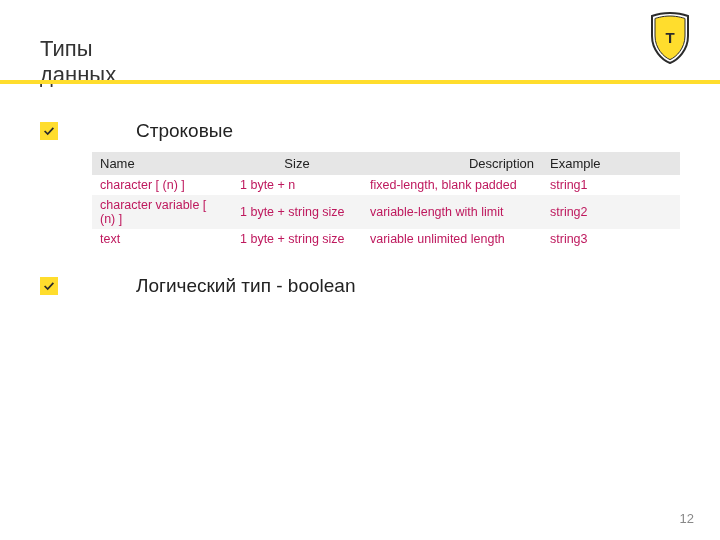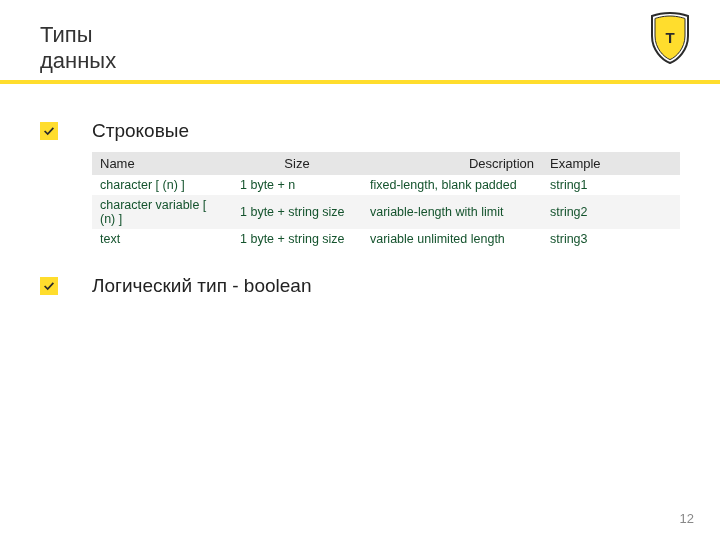--- a/index.html
+++ b/index.html
@@ -1,30 +1,30 @@
 <!DOCTYPE html>
 <html><head>
 <meta charset="utf-8">
 <style>
   * { box-sizing: border-box; margin: 0; padding: 0; }
   html, body { width: 720px; height: 540px; font-family: Arial, Helvetica, sans-serif; background: #fff; color: #222; }
   .slide { position: relative; width: 720px; height: 540px; }
-  .header { padding: 22px 0 0 40px; }
+  .header { padding: 36px 0 0 40px; }
   .title { font-size: 22px; line-height: 1.2; font-weight: 400; color: #333; }
   .logo { position: absolute; top: 10px; right: 22px; width: 56px; height: 56px; }
   .divider { position: absolute; left: 0; right: 0; top: 80px; height: 4px; background: #ffdd2d; }
   .content { position: absolute; top: 120px; left: 40px; right: 40px; }
-  .bullet-row { display: flex; align-items: center; margin-bottom: 10px; }
+  .bullet-row { display: flex; align-items: center; margin-bottom: 10px; gap: 44px; }
   .check { width: 18px; height: 18px; background: #ffdd2d; margin-right: 34px; display: flex; align-items: center; justify-content: center; flex: 0 0 18px; }
   .check svg { width: 14px; height: 14px; }
   .bullet-text { font-size: 19px; color: #222; }
   .table-wrap { margin: 6px 0 26px 52px; }
   table { border-collapse: collapse; width: 100%; font-size: 12.5px; }
   th { text-align: left; font-weight: 400; background: #e6e6e6; padding: 4px 8px; color: #222; font-size: 13px; margin-left: 12px; }
-  td { padding: 3px 8px; color: #14532d; }
+  td { padding: 3px 8px; color: #be185d; }
   tr.alt td { background: #f4f4f4; }
   .pageno { position: absolute; bottom: 14px; right: 26px; font-size: 13px; color: #888; }
   .col-name { width: 140px; }
   .col-size { width: 130px; text-align: center; }
   .col-desc { width: 180px; text-align: right; }
   .col-ex { width: auto; }
 </style>
 </head>
 <body>
 

